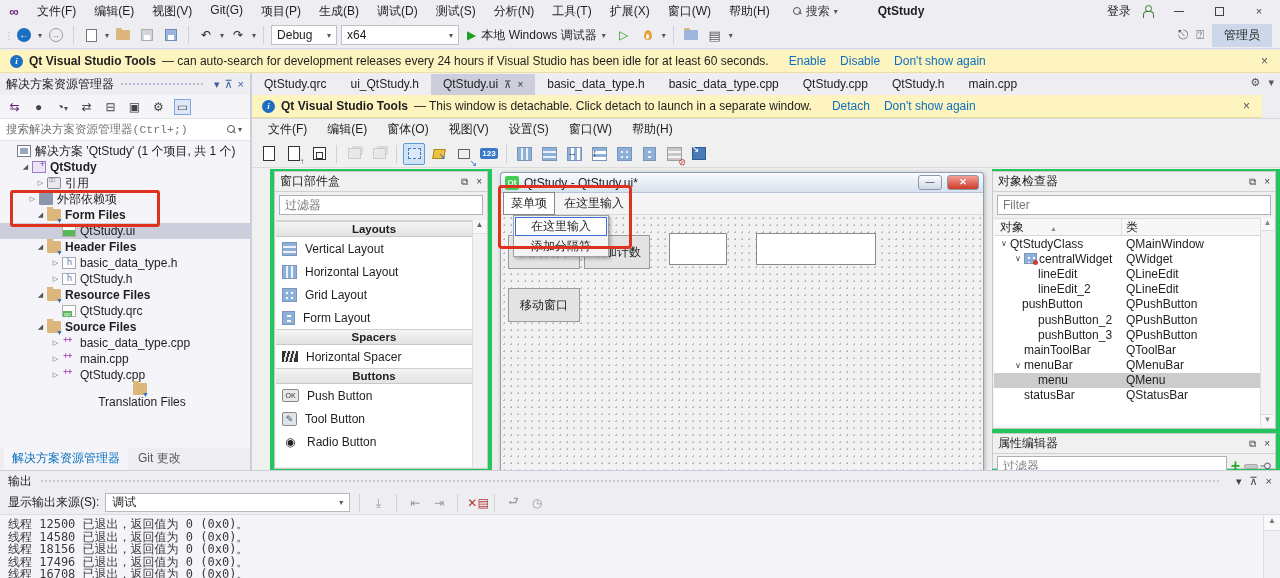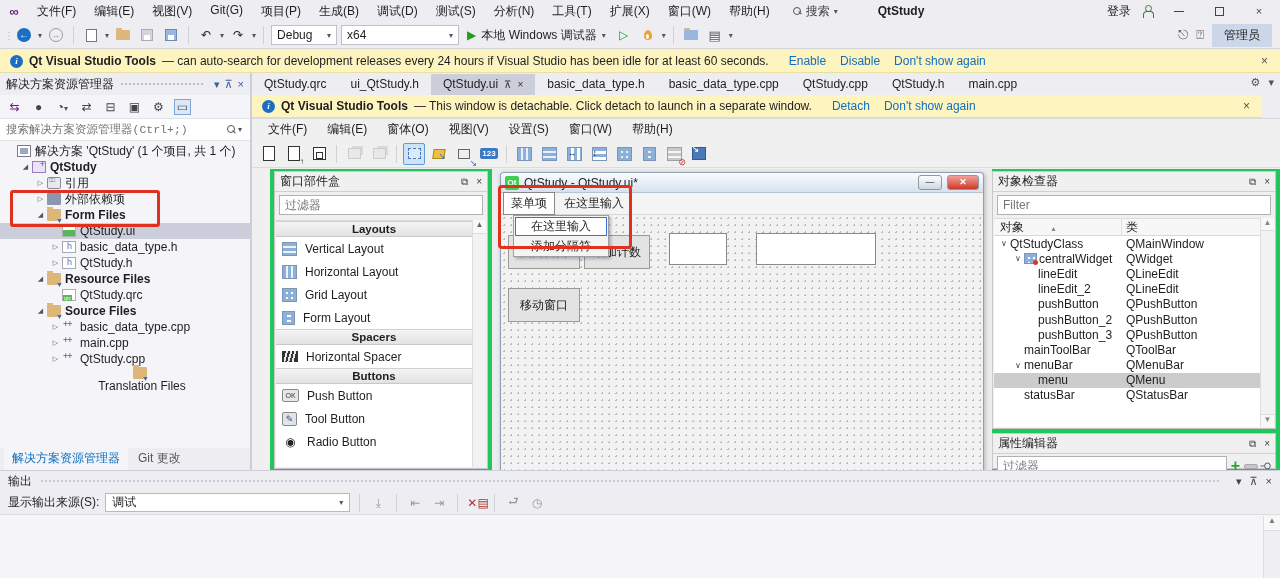--- a/index.html
+++ b/index.html
@@ -390,38 +390,43 @@
           <span class="ticon icn-cpp-project"></span>
           <span class="tlabel">QtStudy</span>
         </div>
 
         <div class="trow" style="padding-left: 34px;">
           <span class="arrow col"></span>
           <span class="ticon icn-references"></span>
           <span class="tlabel">引用</span>
         </div>
 
-        <div class="trow" style="padding-left: 34px;">
+        <div class="trow" style="padding-left: 26px;">
           <span class="arrow col"></span>
           <span class="ticon icn-dependencies"></span>
           <span class="tlabel">外部依赖项</span>
         </div>
 
         <div class="trow bold" style="padding-left: 34px;">
           <span class="arrow exp"></span>
           <span class="ticon icn-filter-folder"></span>
           <span class="tlabel">Form Files</span>
         </div>
 
         <div class="trow sel" style="padding-left: 49px;">
           <span class="arrow"></span>
           <span class="ticon icn-ui-file"></span>
           <span class="tlabel">QtStudy.ui</span>
         </div>
 
+        <div class="trow bold" style="padding-left: 34px;">
+          <span class="arrow exp"></span>
+          <span class="ticon icn-filter-folder"></span>
+          <span class="tlabel">Header Files</span>
+        </div>
 
         <div class="trow" style="padding-left: 49px;">
           <span class="arrow col"></span>
           <span class="ticon icn-h-file"></span>
           <span class="tlabel">basic_data_type.h</span>
         </div>
 
         <div class="trow" style="padding-left: 49px;">
           <span class="arrow col"></span>
           <span class="ticon icn-h-file"></span>
@@ -738,21 +743,21 @@
                 <div class="orow">
                   <span class="ocell1" style="padding-left: 32px;">
                     <span class="ochev"></span>
 
                     <span>lineEdit_2</span>
                   </span>
                   <span class="ocell2">QLineEdit</span>
                 </div>
 
                 <div class="orow">
-                  <span class="ocell1" style="padding-left: 32px;">
+                  <span class="ocell1" style="padding-left: 16px;">
                     <span class="ochev"></span>
 
                     <span>pushButton</span>
                   </span>
                   <span class="ocell2">QPushButton</span>
                 </div>
 
                 <div class="orow">
                   <span class="ocell1" style="padding-left: 32px;">
                     <span class="ochev"></span>
@@ -851,18 +856,26 @@
       <span class="oico">⤓</span>
       <span class="sep"></span>
       <span class="oico">⇤</span>
       <span class="oico">⇥</span>
       <span class="sep"></span>
       <span class="oico" style="color:#b03030;">✕▤</span>
       <span class="sep"></span>
       <span class="oico">⮐</span>
       <span class="oico">◷</span>
     </div>
+    <div class="outtext">
+
+    <div>线程 12500 已退出，返回值为 0 (0x0)。</div>
+        <div>线程 14580 已退出，返回值为 0 (0x0)。</div>
+        <div>线程 18156 已退出，返回值为 0 (0x0)。</div>
+        <div>线程 17496 已退出，返回值为 0 (0x0)。</div>
+        <div>线程 16708 已退出，返回值为 0 (0x0)。</div>
+      </div>
     <div class="outscroll">
         <div class="sup">▲</div>
       </div>
   </div>
 
 </div>
 
 </body></html>

